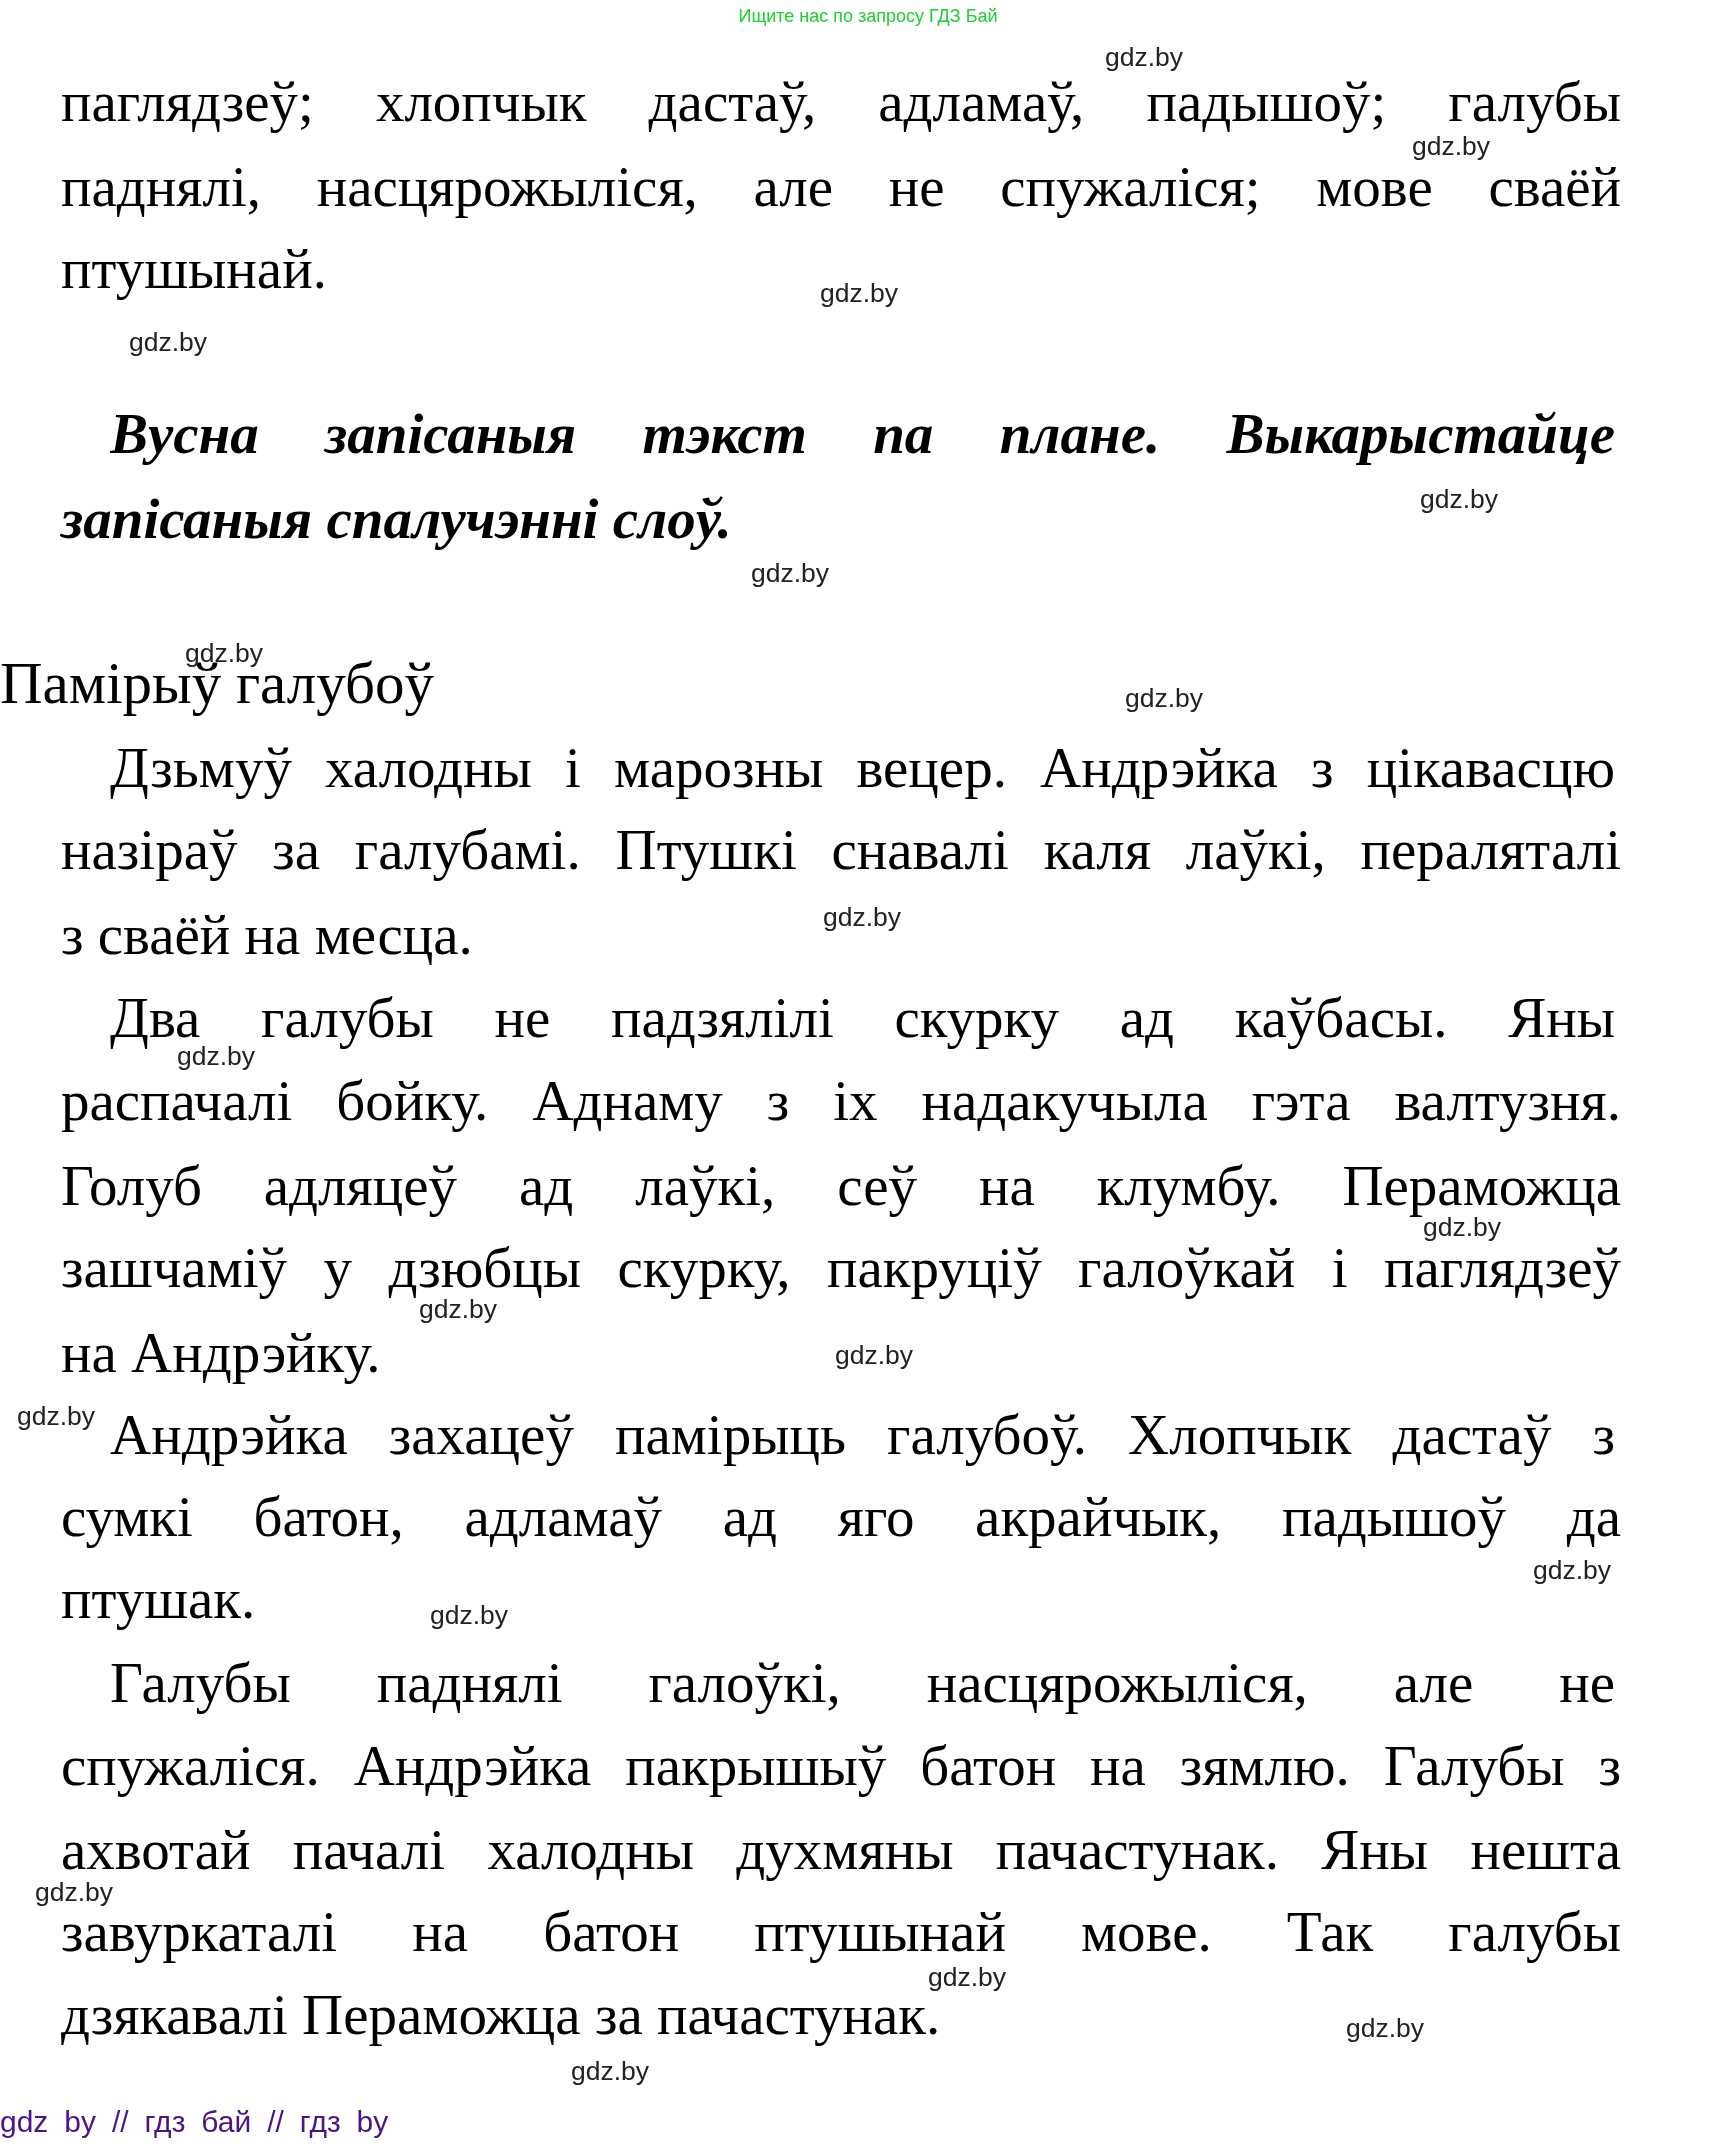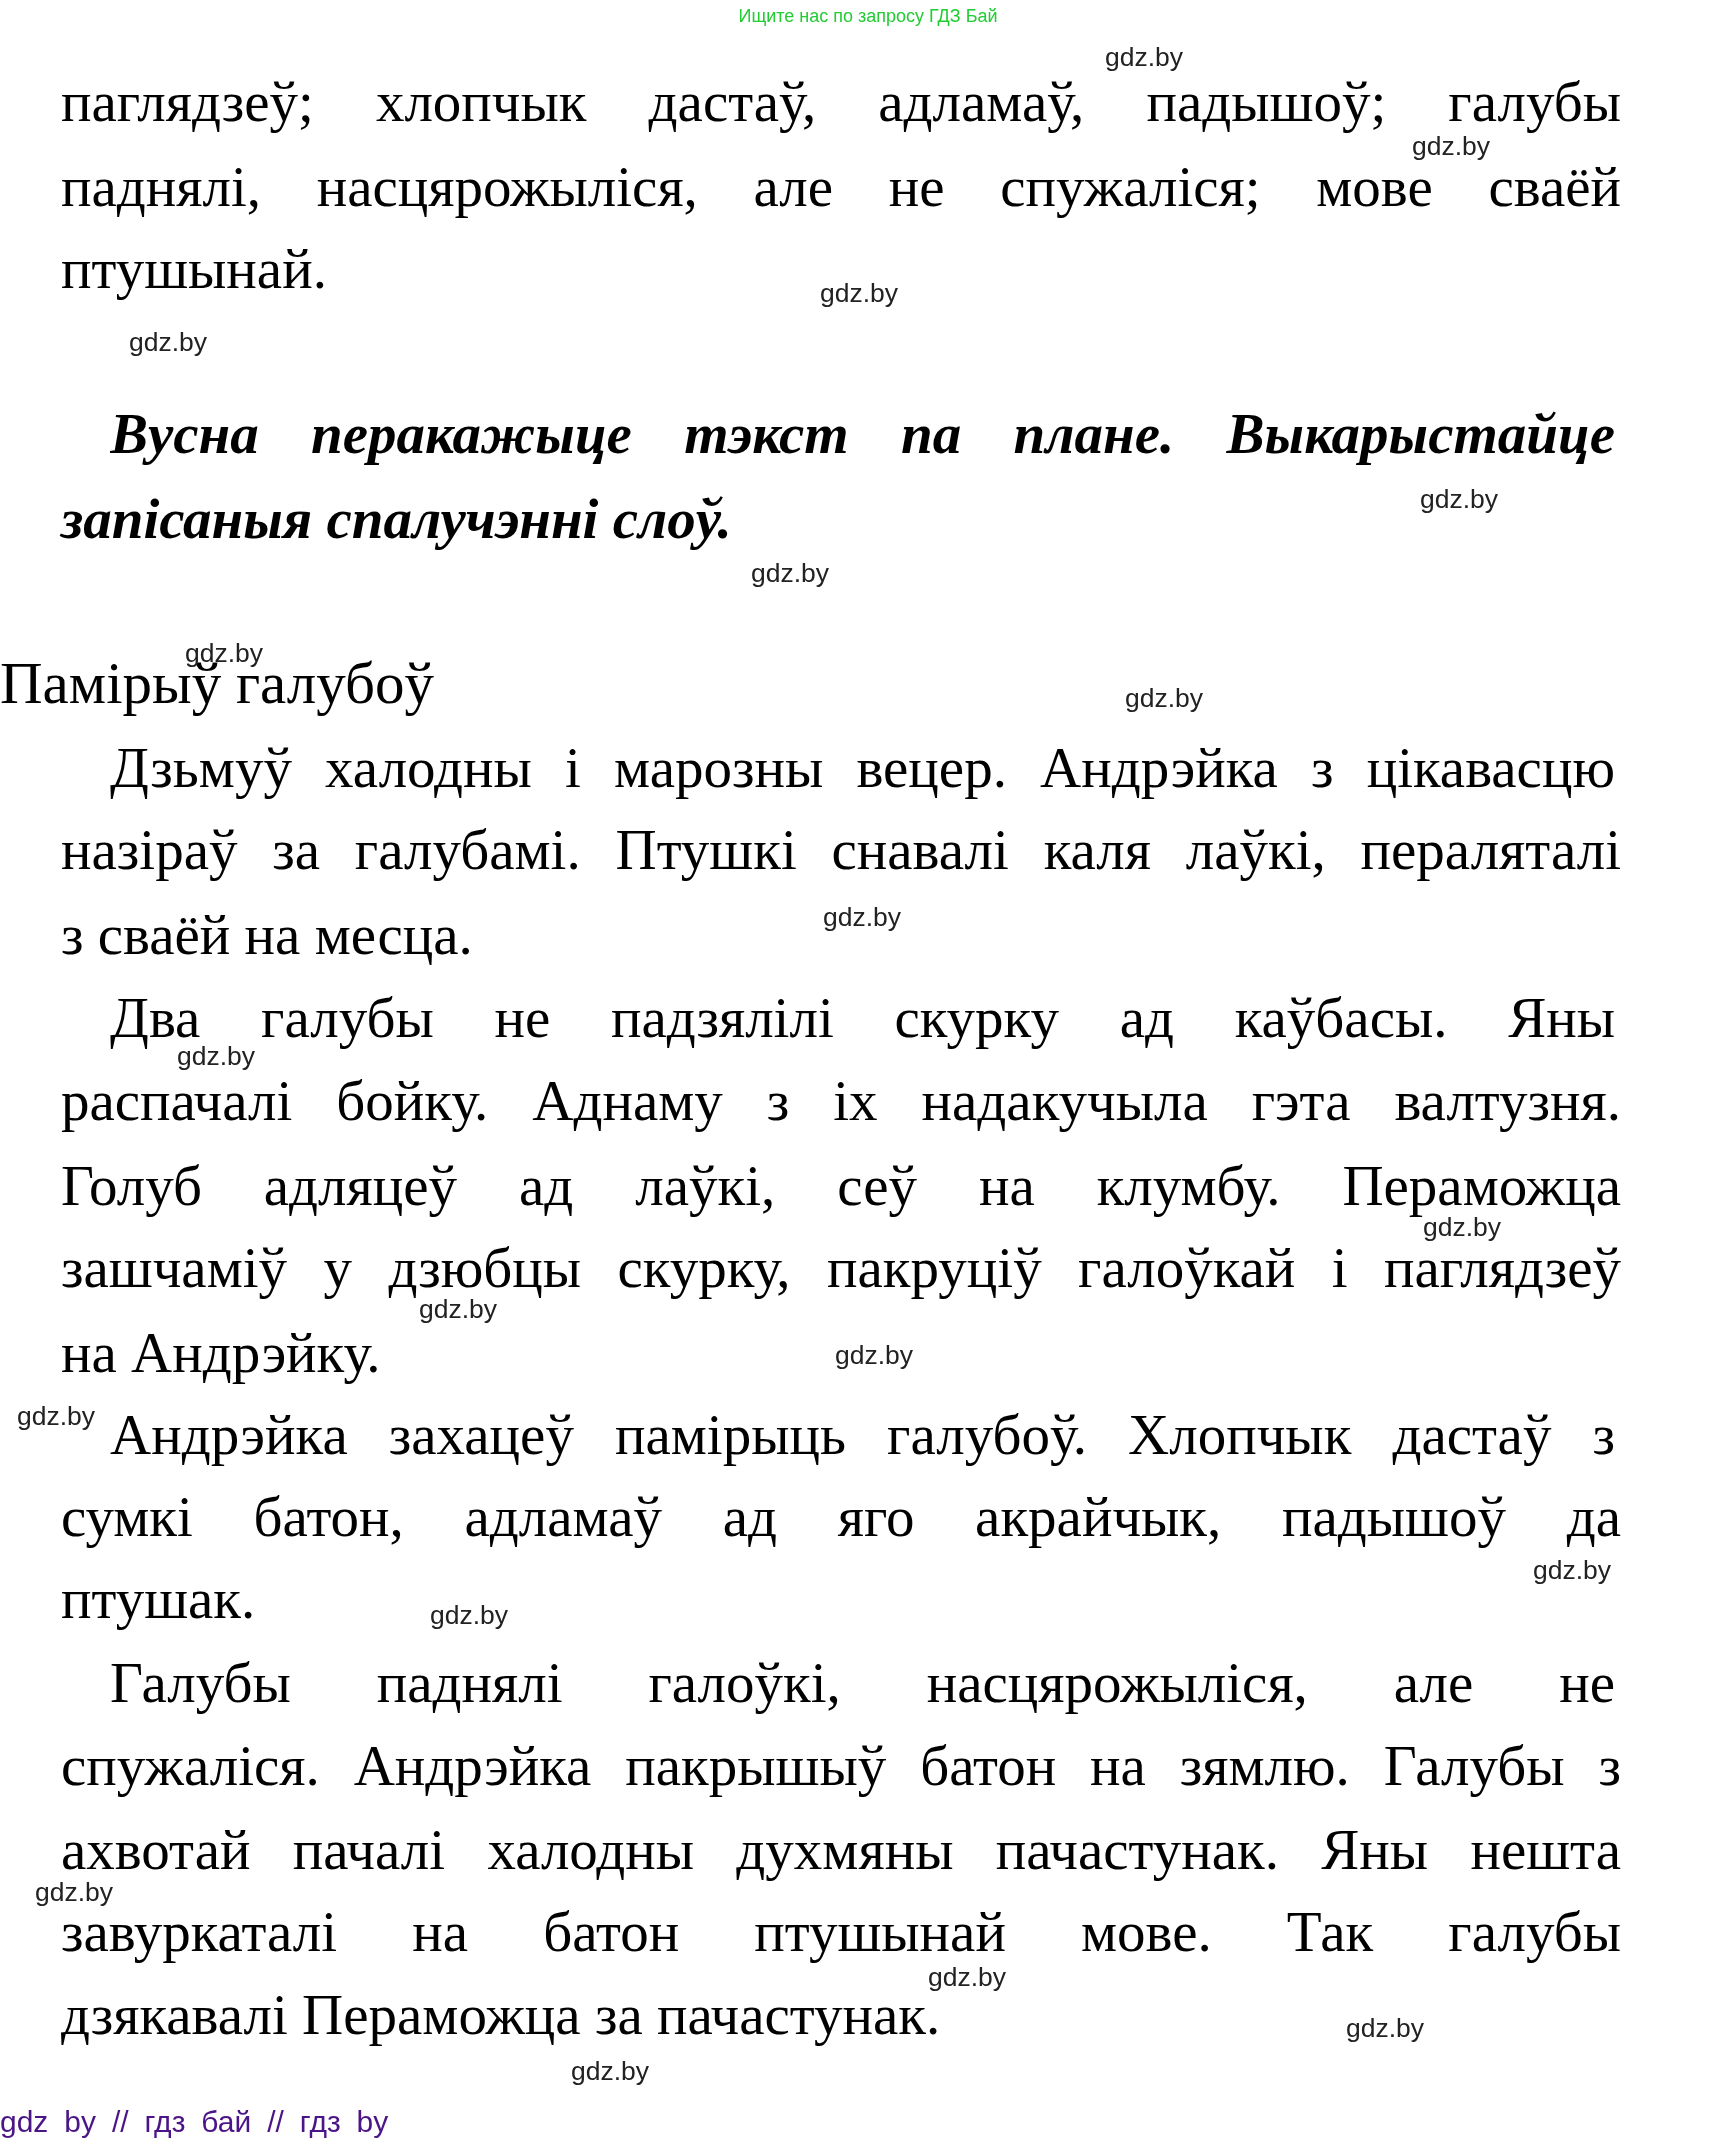--- a/index.html
+++ b/index.html
@@ -32,21 +32,21 @@
 </style>
 </head>
 <body>
 
 <div class="header">Ищите нас по запросу ГДЗ Бай</div>
 
 <div class="line justify" style="top:69px">паглядзеў; хлопчык дастаў, адламаў, падышоў; галубы</div>
 <div class="line justify" style="top:154px">паднялі, насцярожыліся, але не спужаліся; мове сваёй</div>
 <div class="line" style="top:236px">птушынай.</div>
 
-<div class="line justify indent instruction" style="top:401px">Вусна перакажыце тэкст па плане. Выкарыстайце</div>
+<div class="line justify indent instruction" style="top:401px">Вусна запісаныя тэкст па плане. Выкарыстайце</div>
 <div class="line instruction" style="top:486px">запісаныя спалучэнні слоў.</div>
 
 <div class="title-line" style="top:650px">Памірыў галубоў</div>
 
 <div class="line justify indent" style="top:735px">Дзьмуў халодны і марозны вецер. Андрэйка з цікавасцю</div>
 <div class="line justify" style="top:817px">назіраў за галубамі. Птушкі снавалі каля лаўкі, пераляталі</div>
 <div class="line" style="top:902px">з сваёй на месца.</div>
 
 <div class="line justify indent" style="top:985px">Два галубы не падзялілі скурку ад каўбасы. Яны</div>
 <div class="line justify" style="top:1068px">распачалі бойку. Аднаму з іх надакучыла гэта валтузня.</div>

